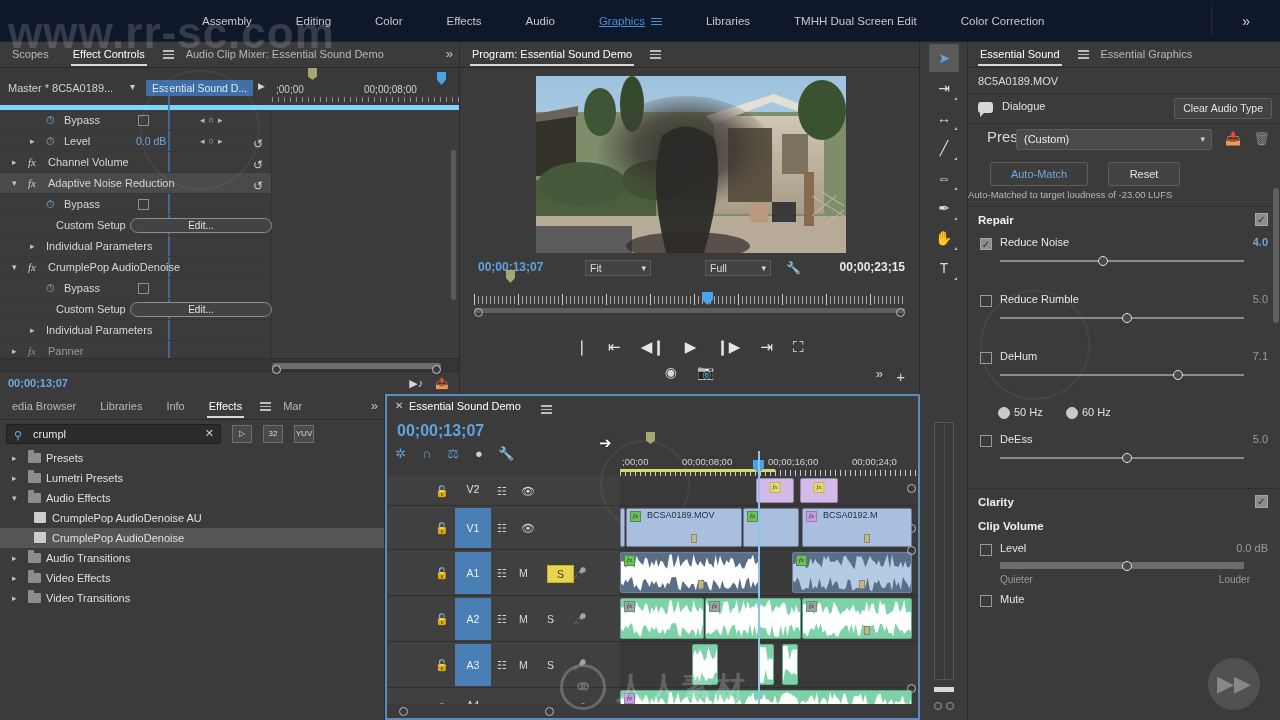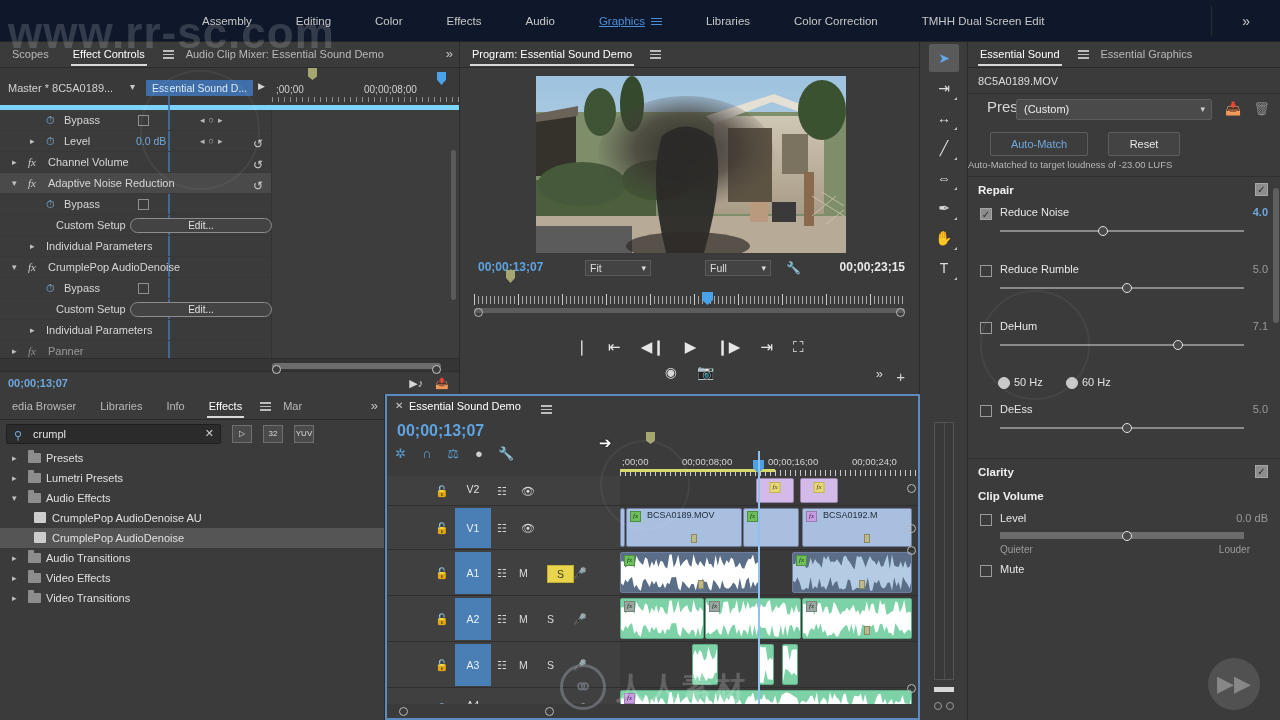--- a/index.html
+++ b/index.html
@@ -247,22 +247,22 @@
 
   <div class="topbar">
     <div class="ws-tabs" id="wsTabs">
         <div class="ws-tab"><span>Assembly</span></div>
         <div class="ws-tab"><span>Editing</span></div>
         <div class="ws-tab"><span>Color</span></div>
         <div class="ws-tab"><span>Effects</span></div>
         <div class="ws-tab"><span>Audio</span></div>
         <div class="ws-tab active"><span>Graphics</span><span class="ws-menu-ic"><i></i><i></i><i></i></span></div>
         <div class="ws-tab"><span>Libraries</span></div>
+        <div class="ws-tab"><span>TMHH Dual Screen Edit</span></div>
         <div class="ws-tab"><span>Color Correction</span></div>
-        <div class="ws-tab"><span>TMHH Dual Screen Edit</span></div>
       </div>
     <div class="ws-sep"></div>
     <div class="chev2">»</div>
   </div>
 
   <div class="panel" id="effectControls">
     <div class="panel-tabs" id="ecTabs">
         <div class="ptab"><span>Scopes</span></div>
         <div class="ptab active"><span>Effect Controls</span></div>
         <span class="hamb">
@@ -499,20 +499,25 @@
         <span class="hamb">
           <i></i>
           <i></i>
           <i></i>
         </span>
         <div class="ptab"><span>Essential Graphics</span></div>
       </div>
 
     <div class="es-file">8C5A0189.MOV</div>
 
+    <div class="es-type">
+      <div class="es-bub"></div>
+      <div class="es-type-l" style="left:34px;">Dialogue</div>
+      <div class="es-clear">Clear Audio Type</div>
+    </div>
 
     <div class="es-preset">
       <div class="es-preset-l">Preset:</div>
       <div class="es-dd">
         <span>(Custom)</span>
         <span class="cv">▾</span>
       </div>
       <div class="es-save">📥</div>
       <div class="es-trash">🗑</div>
     </div>

